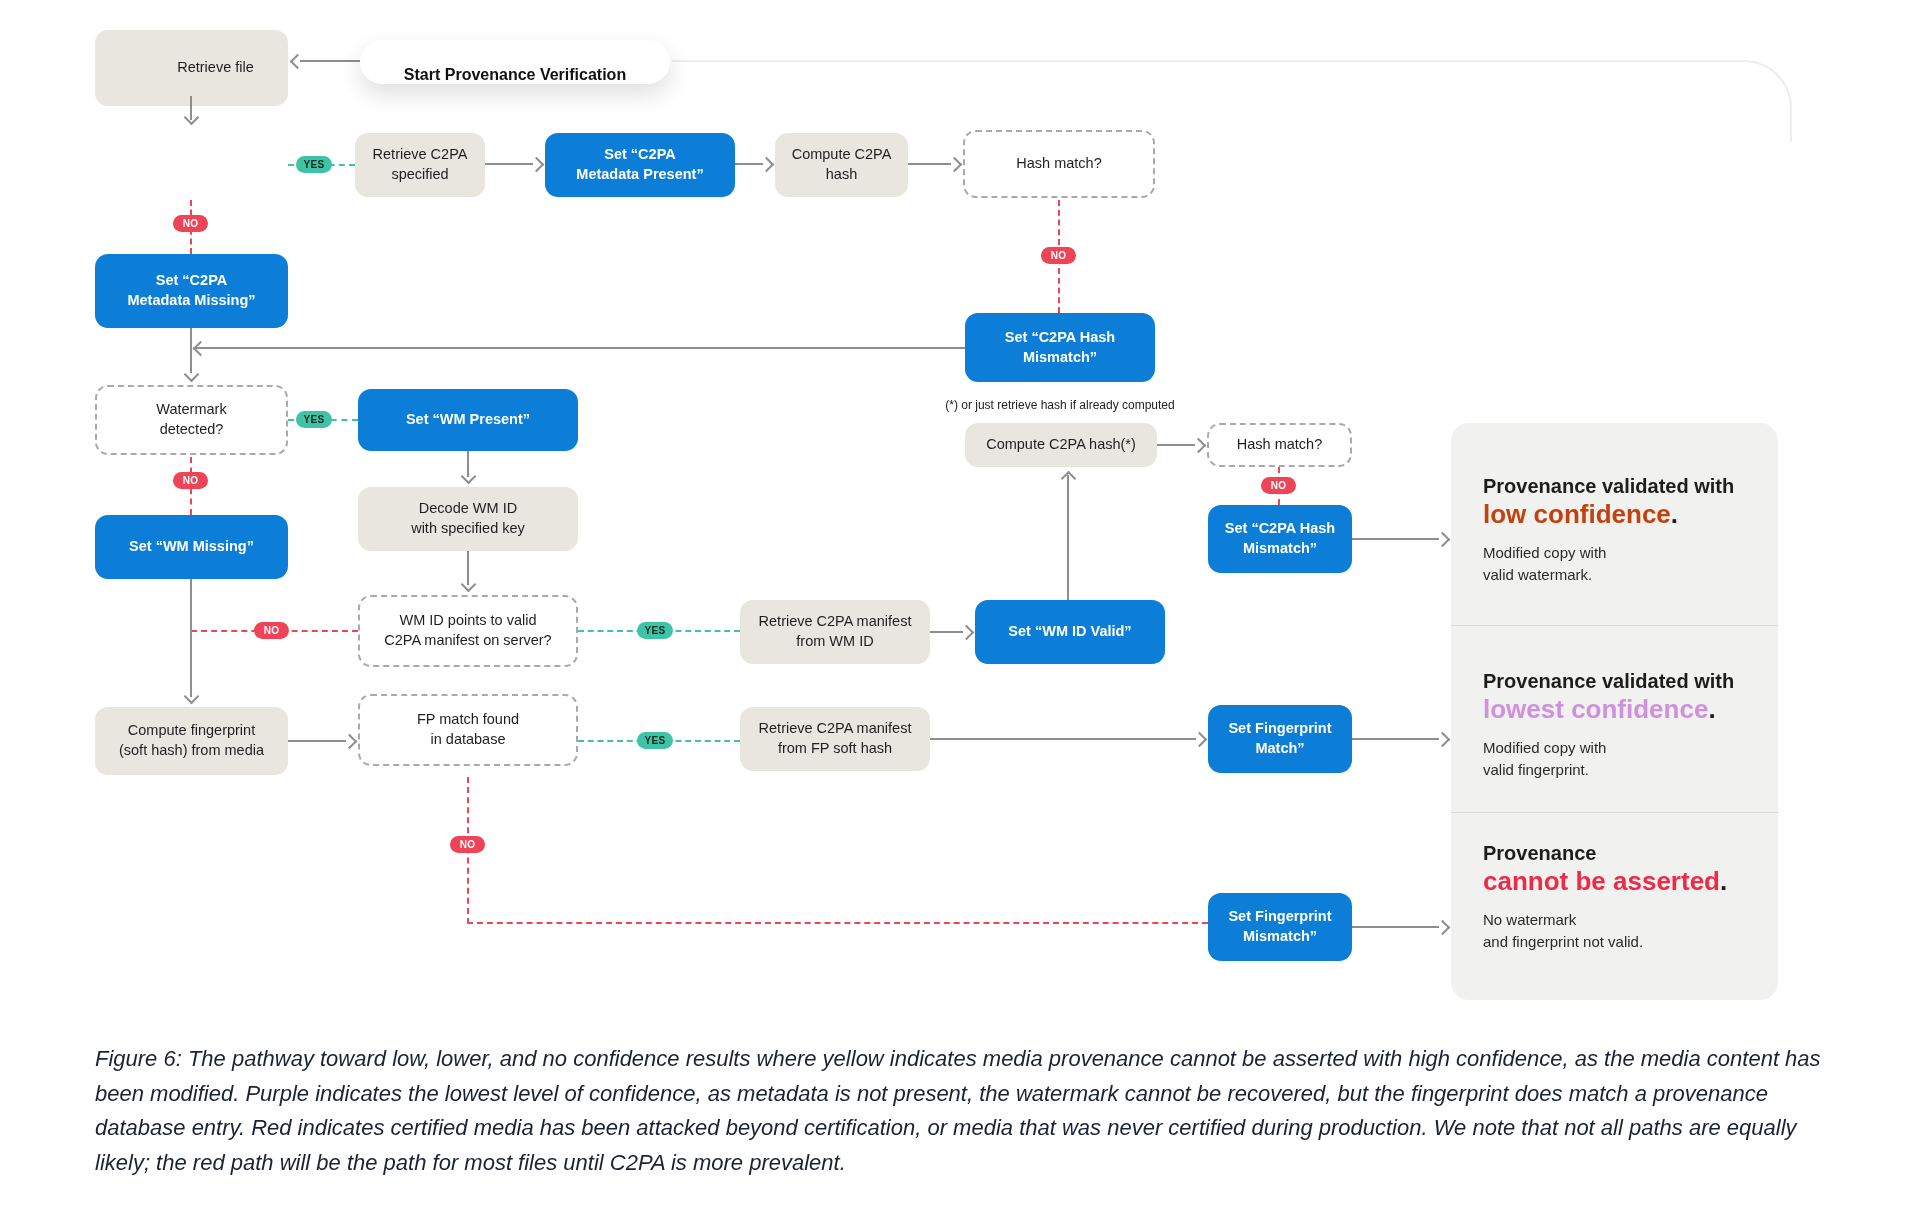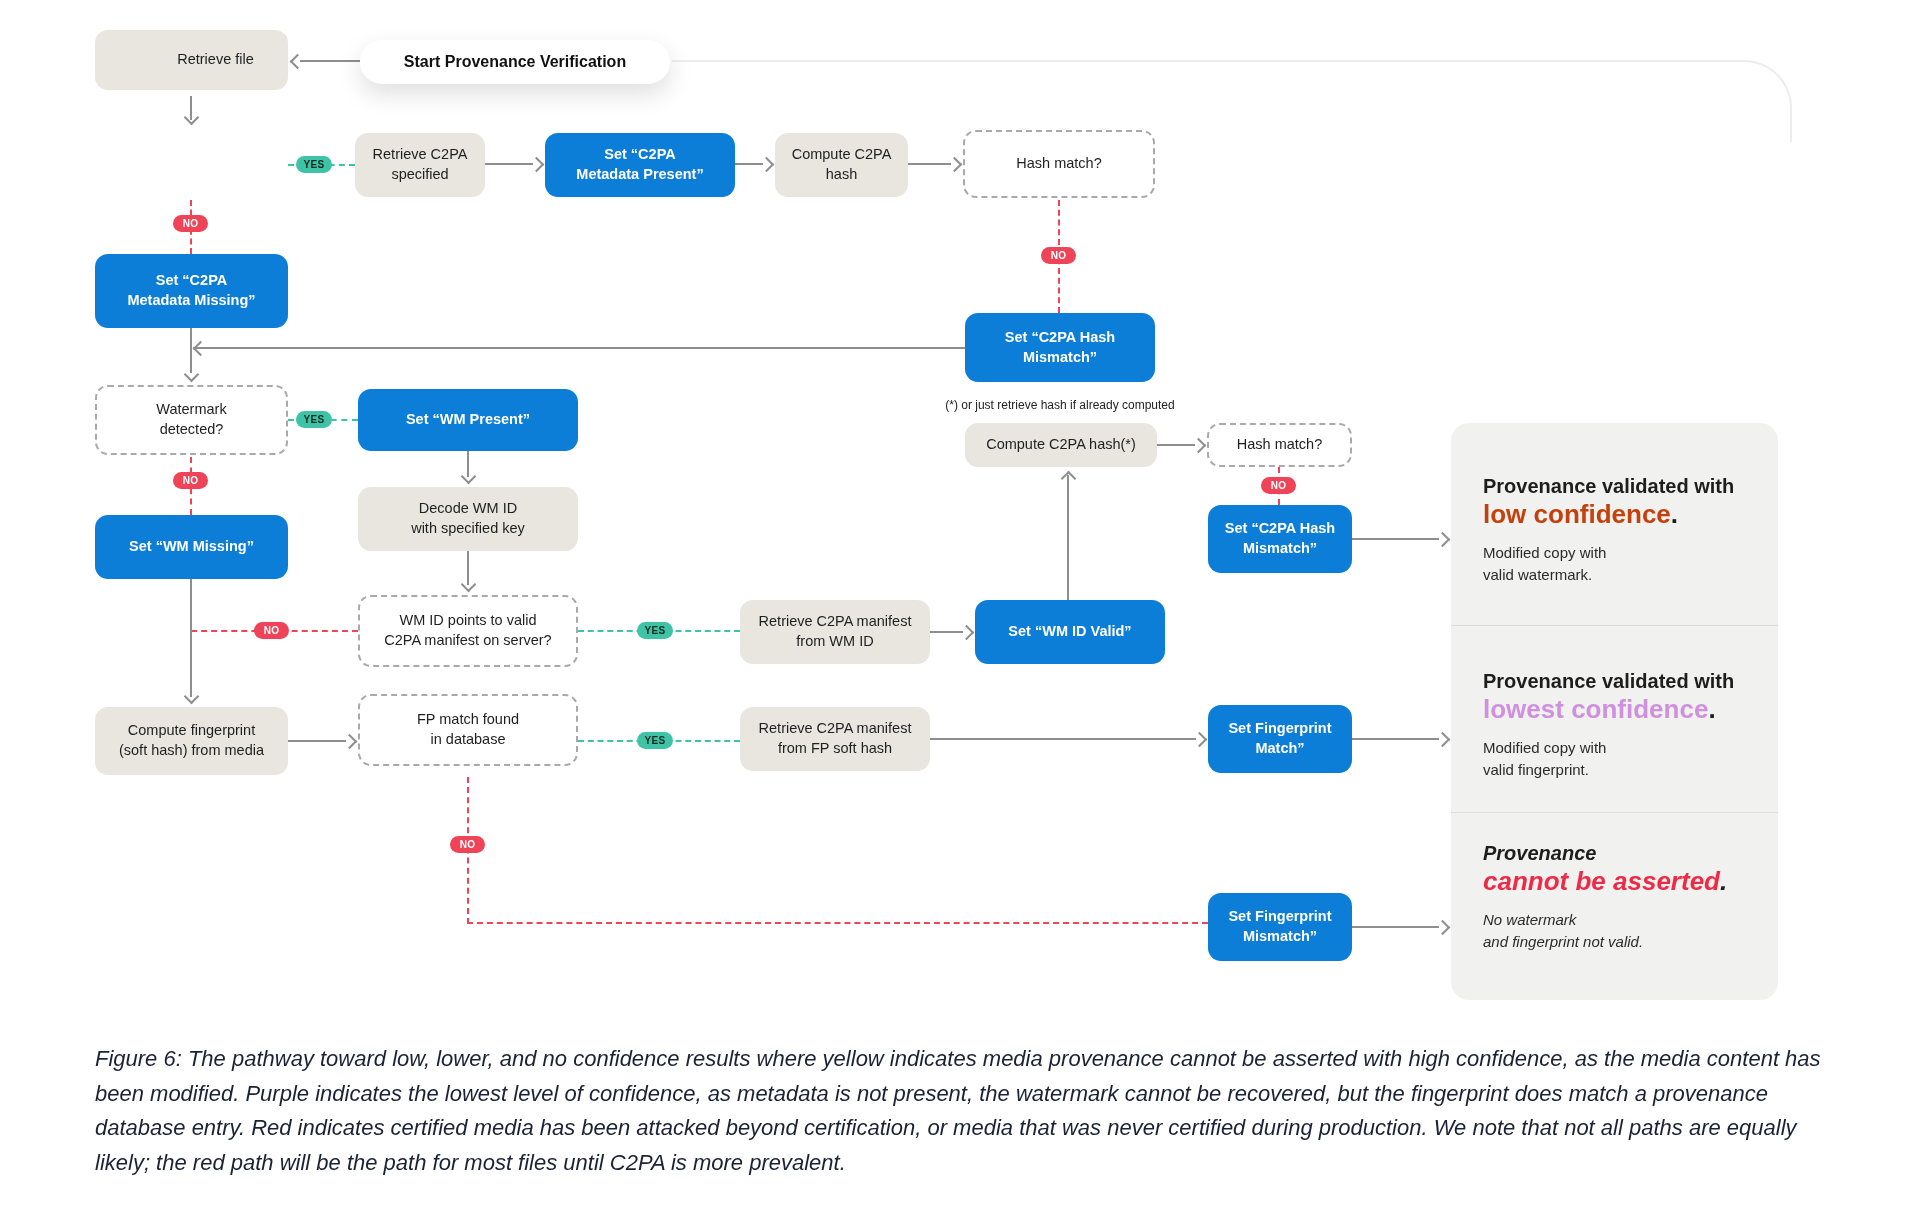--- a/index.html
+++ b/index.html
@@ -3,21 +3,21 @@
 <meta charset="utf-8">
 <style>
   html,body{margin:0;padding:0;background:#ffffff;}
   body{width:1906px;height:1207px;position:relative;font-family:"Liberation Sans",sans-serif;-webkit-font-smoothing:antialiased;}
   .stage{position:absolute;inset:0;}
   .node{position:absolute;display:flex;align-items:center;justify-content:center;text-align:center;
         white-space:pre-line;font-size:14.5px;line-height:1.35;color:#1f1f1f;box-sizing:border-box;}
   .beige{background:#e9e6e0;border-radius:13px;}
   .blue{background:#0d7ed8;border-radius:13px;color:#ffffff;font-weight:bold;}
   .dashedbox{background:#ffffff;border:2px dashed #a9a9a9;border-radius:13px;}
-  .startpill{position:absolute;background:#ffffff;border-radius:24px;display:flex;align-items:center;justify-content:center;
+  .startpill{position:absolute;background:#ffffff;border-radius:24px;display:flex;align-items:flex-end;justify-content:center;
         font-weight:bold;font-size:16px;color:#111;box-shadow:0 10px 24px rgba(0,0,0,.13);z-index:3;}
   .swoosh{position:absolute;border-top:2px solid #ededed;border-right:2px solid #ededed;border-top-right-radius:48px;z-index:1;}
   .hline{position:absolute;border-top:2px solid #8e8e8e;}
   .vline{position:absolute;border-left:2px solid #8e8e8e;}
   .tdash-h{position:absolute;border-top:2px dashed #3ec3a7;}
   .rdash-h{position:absolute;border-top:2px dashed #ef4358;}
   .rdash-v{position:absolute;border-left:2px dashed #ef4358;}
   .ah{position:absolute;width:9px;height:9px;border-right:2.5px solid #8e8e8e;border-bottom:2.5px solid #8e8e8e;}
   .ah.right{transform:rotate(-45deg);}
   .ah.down{transform:rotate(45deg);}
@@ -38,21 +38,21 @@
   .caption{position:absolute;left:95px;top:1042px;width:1762px;font-size:22px;font-style:italic;
         color:#1b2235;line-height:1.57;}
 </style>
 </head>
 <body>
 
 <div class="stage">
 
   <div class="swoosh" style="left:672px;top:60px;width:1118px;height:80px;"></div>
 
-  <div class="node beige" style="left:95px;top:30px;width:193px;height:60px;padding-left:48px;">
+  <div class="node beige" style="left:95px;top:30px;width:193px;height:76px;padding-left:48px;">
     <span>Retrieve file</span>
   </div>
   <div class="startpill" style="left:360px;top:40px;width:310px;height:44px;">
     <span>Start Provenance Verification</span>
   </div>
   <div class="hline" style="left:300px;top:60px;width:60px;"></div>
   <div class="ah left" style="left:292px;top:56px;"></div>
 
   <div class="vline" style="left:190px;top:96px;height:24px;"></div>
   <div class="ah down" style="left:186px;top:112px;"></div>
@@ -251,21 +251,21 @@
       <div class="phl"><span style="color: #c2410c;">low confidence</span><span class="pperiod">.</span></div>
       <div class="pbody">Modified copy with
 valid watermark.</div>
     </div>
     <div class="panel" style="height:187px;">
       <div class="ptitle">Provenance validated with</div>
       <div class="phl"><span style="color: rgb(207, 144, 221);">lowest confidence</span><span class="pperiod">.</span></div>
       <div class="pbody">Modified copy with
 valid fingerprint.</div>
     </div>
-    <div class="panel" style="height:156px;font-style:italic;">
+    <div class="panel" style="height:156px;">
       <div class="ptitle">Provenance</div>
       <div class="phl"><span style="color: rgb(238, 43, 71);">cannot be asserted</span><span class="pperiod">.</span></div>
       <div class="pbody">No watermark
 and fingerprint not valid.</div>
     </div>
   </div>
 
   <div class="caption">
     <span>Figure 6: The pathway toward low, lower, and no confidence results where yellow indicates media provenance cannot be asserted with high confidence, as the media content has been modified. Purple indicates the lowest level of confidence, as metadata is not present, the watermark cannot be recovered, but the fingerprint does match a provenance database entry. Red indicates certified media has been attacked beyond certification, or media that was never certified during production. We note that not all paths are equally likely; the red path will be the path for most files until C2PA is more prevalent.</span>
   </div>

